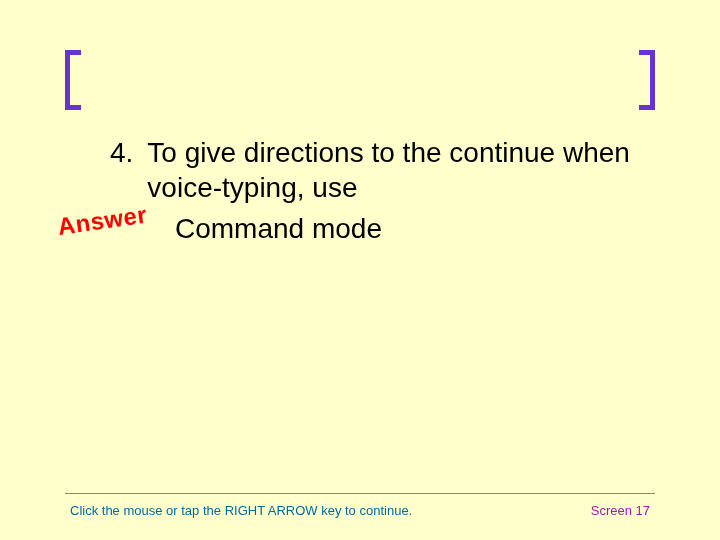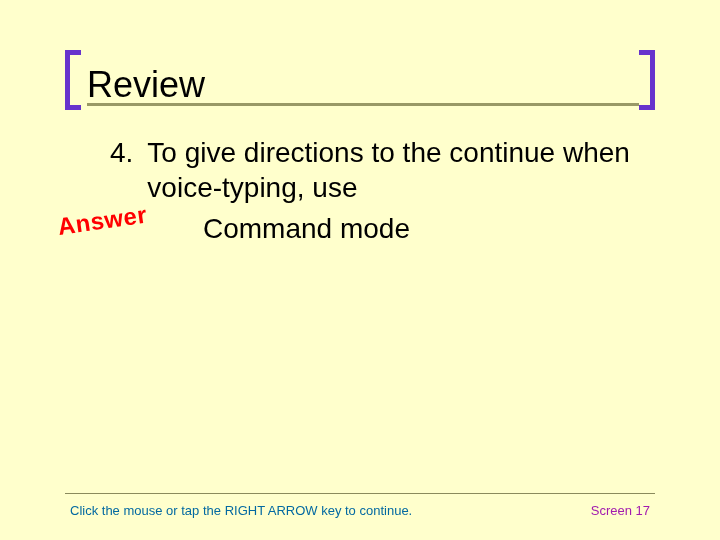--- a/index.html
+++ b/index.html
@@ -78,21 +78,20 @@
     transform-origin: left center;
     font-family: "Arial Black", Arial, sans-serif;
     letter-spacing: 0.5px;
   }
   .answer-text {
     position: absolute;
     top: 213px;
     left: 175px;
     font-size: 28px;
     color: #000;
-    margin-left: 28px;
   }
   .footer-line {
     position: absolute;
     left: 65px;
     right: 65px;
     bottom: 46px;
     height: 0;
     border-top: 1px solid #8a8a5c;
   }
   .footer-left {
@@ -108,21 +107,20 @@
     bottom: 22px;
     font-size: 13px;
     color: #a21caf;
   }
 </style>
 </head>
 <body>
 
 <div class="title-wrap">
   <div class="bracket-left"></div>
-  <div class="title-text">Review</div>
   <div class="bracket-right"></div>
 </div>
 
 <div class="question">
   <div class="q-num">4.</div>
   <div class="q-body">To give directions to the continue when voice-typing, use</div>
 </div>
 
 <div class="answer-label">Answer</div>
 <div class="answer-text">Command mode</div>

